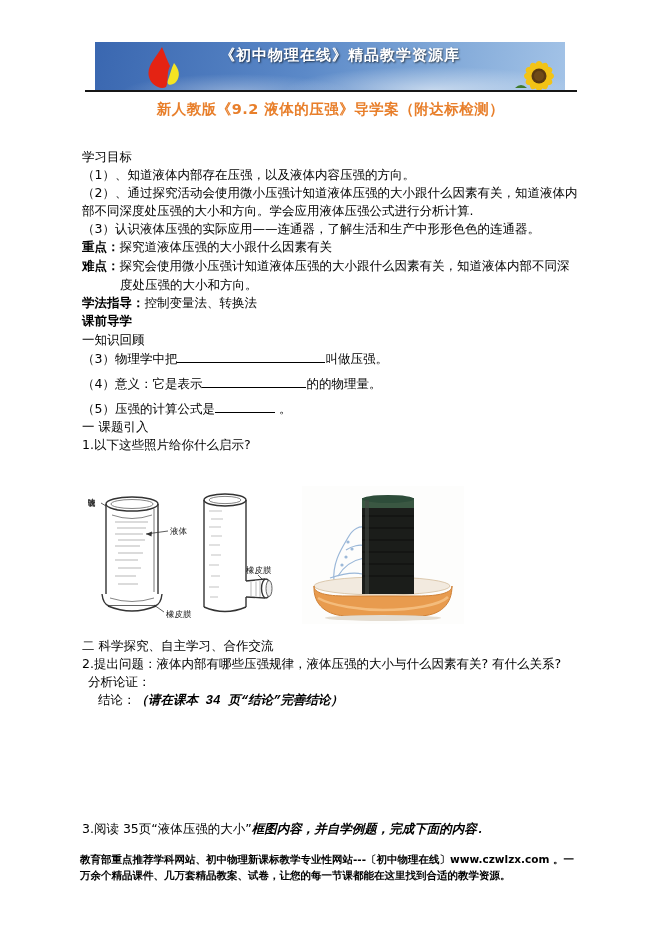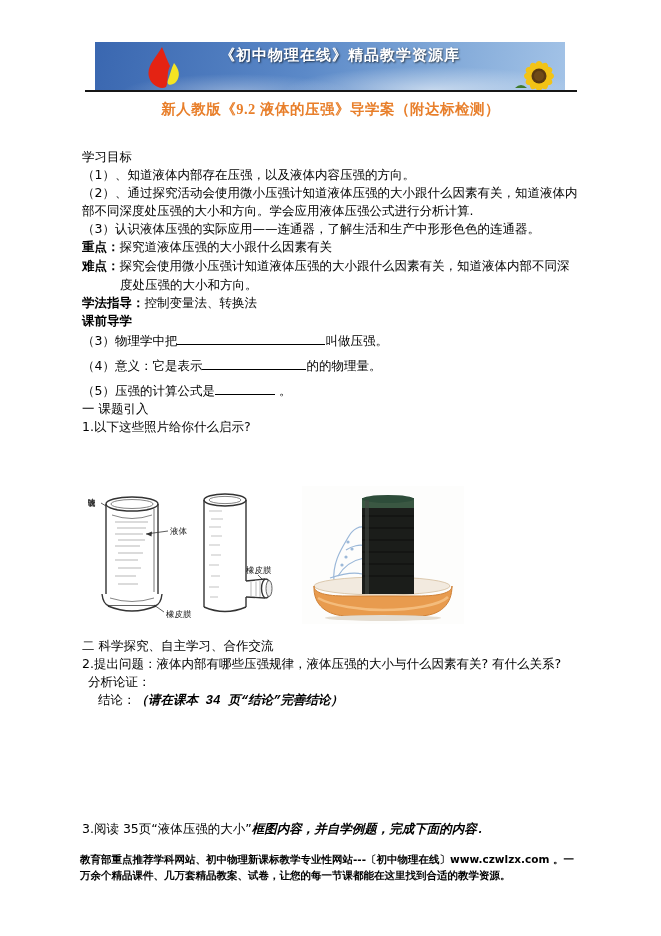--- a/index.html
+++ b/index.html
@@ -25,21 +25,21 @@
     position:absolute;left:40px;right:30px;top:25px;text-align:right;color:#ff2020;font-weight:bold;
     font-size:10px;letter-spacing:2px;font-family:"DejaVu Sans Mono","Liberation Mono",monospace;
     text-shadow:0 0 2px rgba(255,255,255,.85);white-space:nowrap;margin-top:24px;
   }
   .banner-logo{position:absolute;left:45px;top:4px;}
   .banner-sunflower{position:absolute;left:418px;top:16px;}
   .banner-line{position:absolute;left:85px;top:90px;width:492px;height:2px;background:#161616;}
   
   .doc-title{
     position:absolute;left:0;top:100px;width:100%;text-align:center;
-    color:#e87f2b;font-weight:bold;font-size:14.5px;letter-spacing:.5px;font-family:Liberation Serif, serif;
+    color:#e87f2b;font-weight:bold;font-size:14.5px;letter-spacing:.5px;
   }
   
   .blockA{position:absolute;left:82px;top:148px;width:498px;line-height:18px;}
   .blockA p,.blockC p{margin:0;}
   .b{font-weight:bold;font-family:Liberation Mono, monospace;}
   .hang{padding-left:38px;text-indent:-38px;}
   .mt6{margin-top:6px !important;}
   .bl{display:inline-block;border-bottom:1px solid #000;height:13px;vertical-align:baseline;}
   .w148{width:148px}.w104{width:104px}.w60{width:60px}.w146{width:146px}
   
@@ -93,20 +93,21 @@
 
   <div class="blockA">
     <p>学习目标</p>
     <p>（1）、知道液体内部存在压强，以及液体内容压强的方向。</p>
     <p>（2）、通过探究活动会使用微小压强计知道液体压强的大小跟什么因素有关，知道液体内部不同深度处压强的大小和方向。学会应用液体压强公式进行分析计算.</p>
     <p>（3）认识液体压强的实际应用——连通器，了解生活和生产中形形色色的连通器。</p>
     <p><span class="b">重点：</span><span>探究道液体压强的大小跟什么因素有关</span></p>
     <p class="hang"><span class="b">难点：</span><span>探究会使用微小压强计知道液体压强的大小跟什么因素有关，知道液体内部不同深度处压强的大小和方向。</span></p>
     <p><span class="b">学法指导：</span><span>控制变量法、转换法</span></p>
     <p class="b">课前导学</p>
+    <p>一知识回顾</p>
     <p><span>（3）物理学中把</span><span class="bl w148"></span><span>叫做压强。</span></p>
     <p class="mt6"><span>（4）意义：它是表示</span><span class="bl w104"></span><span>的的物理量。</span></p>
     <p class="mt6"><span>（5）压强的计算公式是</span><span class="bl w60"></span>&nbsp;<span>。</span></p>
     <p>一 课题引入</p>
     <p>1.以下这些照片给你什么启示?</p>
   </div>
 
   <svg class="diagram" width="215" height="138" viewBox="0 0 215 138">
 
     <g stroke="#333" fill="none" stroke-width="1.4">

